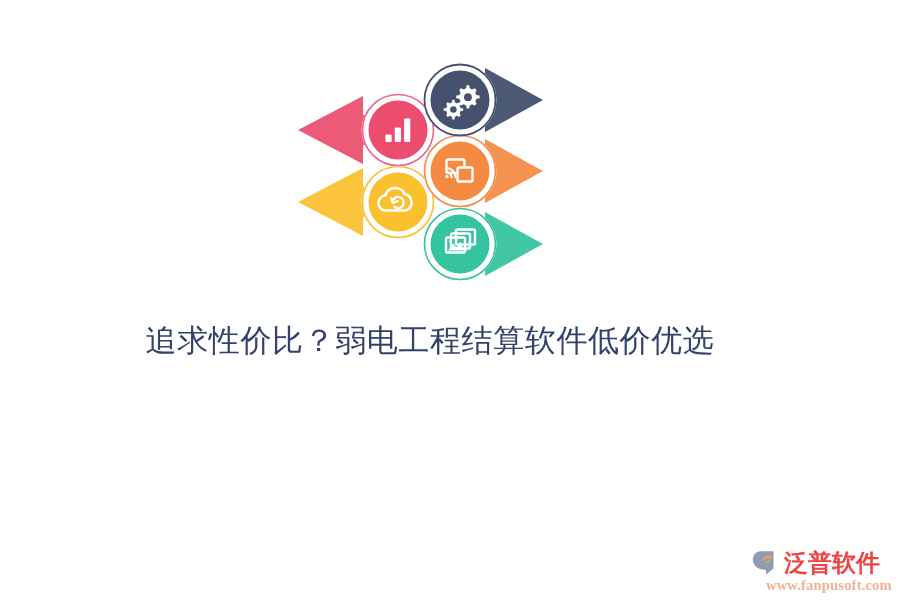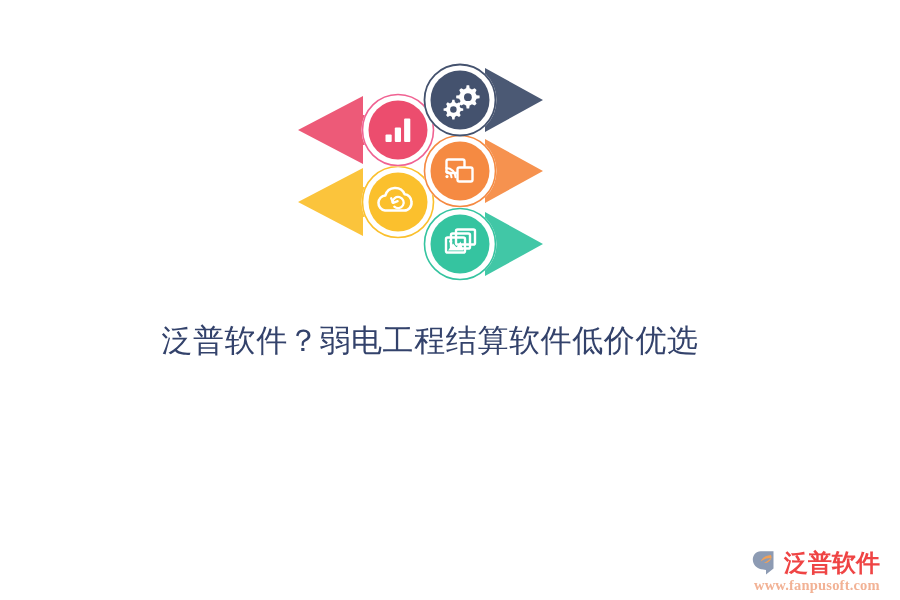--- a/index.html
+++ b/index.html
@@ -82,21 +82,21 @@
     line-height: 28px;
     white-space: nowrap;
   }
   .logo-url {
     font-family: "Liberation Serif", "DejaVu Serif", serif;
     font-size: 14.5px;
     font-weight: 700;
     color: #f2b295;
     letter-spacing: 0.2px;
     margin-top: -1px;
-    margin-left: 2px;
+    margin-left: 14px;
     white-space: nowrap;
   }
 </style>
 </head>
 <body>
 
 <div id="canvas">
 
   <div class="graphic">
     <svg viewBox="0 0 275 260" xmlns="http://www.w3.org/2000/svg">
@@ -191,21 +191,21 @@
           <circle cx="182.9" cy="62.2" r="3.9" fill="#44526e"></circle>
 
           <path d="M167.3,64.8 l2.2,0 l0.4,2.55 a7.2,7.2 0 0,1 1.88,1.09 l2.34,-1.09 l1.55,1.55 l-1.09,2.34 a7.2,7.2 0 0,1 1.09,1.88 l2.55,0.4 l0,2.2 l-2.55,0.4 a7.2,7.2 0 0,1 -1.09,1.88 l1.09,2.34 l-1.55,1.55 l-2.34,-1.09 a7.2,7.2 0 0,1 -1.88,1.09 l-0.4,2.55 l-2.2,0 l-0.4,-2.55 a7.2,7.2 0 0,1 -1.88,-1.09 l-2.34,1.09 l-1.55,-1.55 l1.09,-2.34 a7.2,7.2 0 0,1 -1.09,-1.88 l-2.55,-0.4 l0,-2.2 l2.55,-0.4 a7.2,7.2 0 0,1 1.09,-1.88 l-1.09,-2.34 l1.55,-1.55 l2.34,1.09 a7.2,7.2 0 0,1 1.88,-1.09 Z"></path>
           <circle cx="168.4" cy="74.6" r="3.25" fill="#44526e"></circle>
         </g>
       </g>
 
     </svg>
   </div>
 
-  <div class="headline">泛普软件？弱电工程结算软件低价优选</div>
+  <div class="headline">追求性价比？弱电工程结算软件低价优选</div>
 
   <div class="logo">
     <div class="logo-row">
       <span class="logo-mark">
         <svg viewBox="0 0 30 28" xmlns="http://www.w3.org/2000/svg">
           <path d="M21.5,2.2 L8.6,2.2 C4.0,2.2 0.8,6.0 0.8,10.6 C0.8,15.6 4.6,19.4 9.2,20.2 L14.0,20.9 L14.0,25.4 L21.5,19.6 L21.5,2.2 Z" fill="#8d9bb3"></path>
           <path d="M19.0,6.0 C13.8,6.3 10.0,8.6 8.6,12.6 C11.6,10.2 15.2,9.1 19.0,9.1 C16.9,11.2 14.6,12.8 12.0,13.9 C15.6,14.2 18.6,12.0 19.6,8.4 Z" fill="#f0a058"></path>
         </svg>
       </span>
       <span class="logo-text">泛普软件</span>

